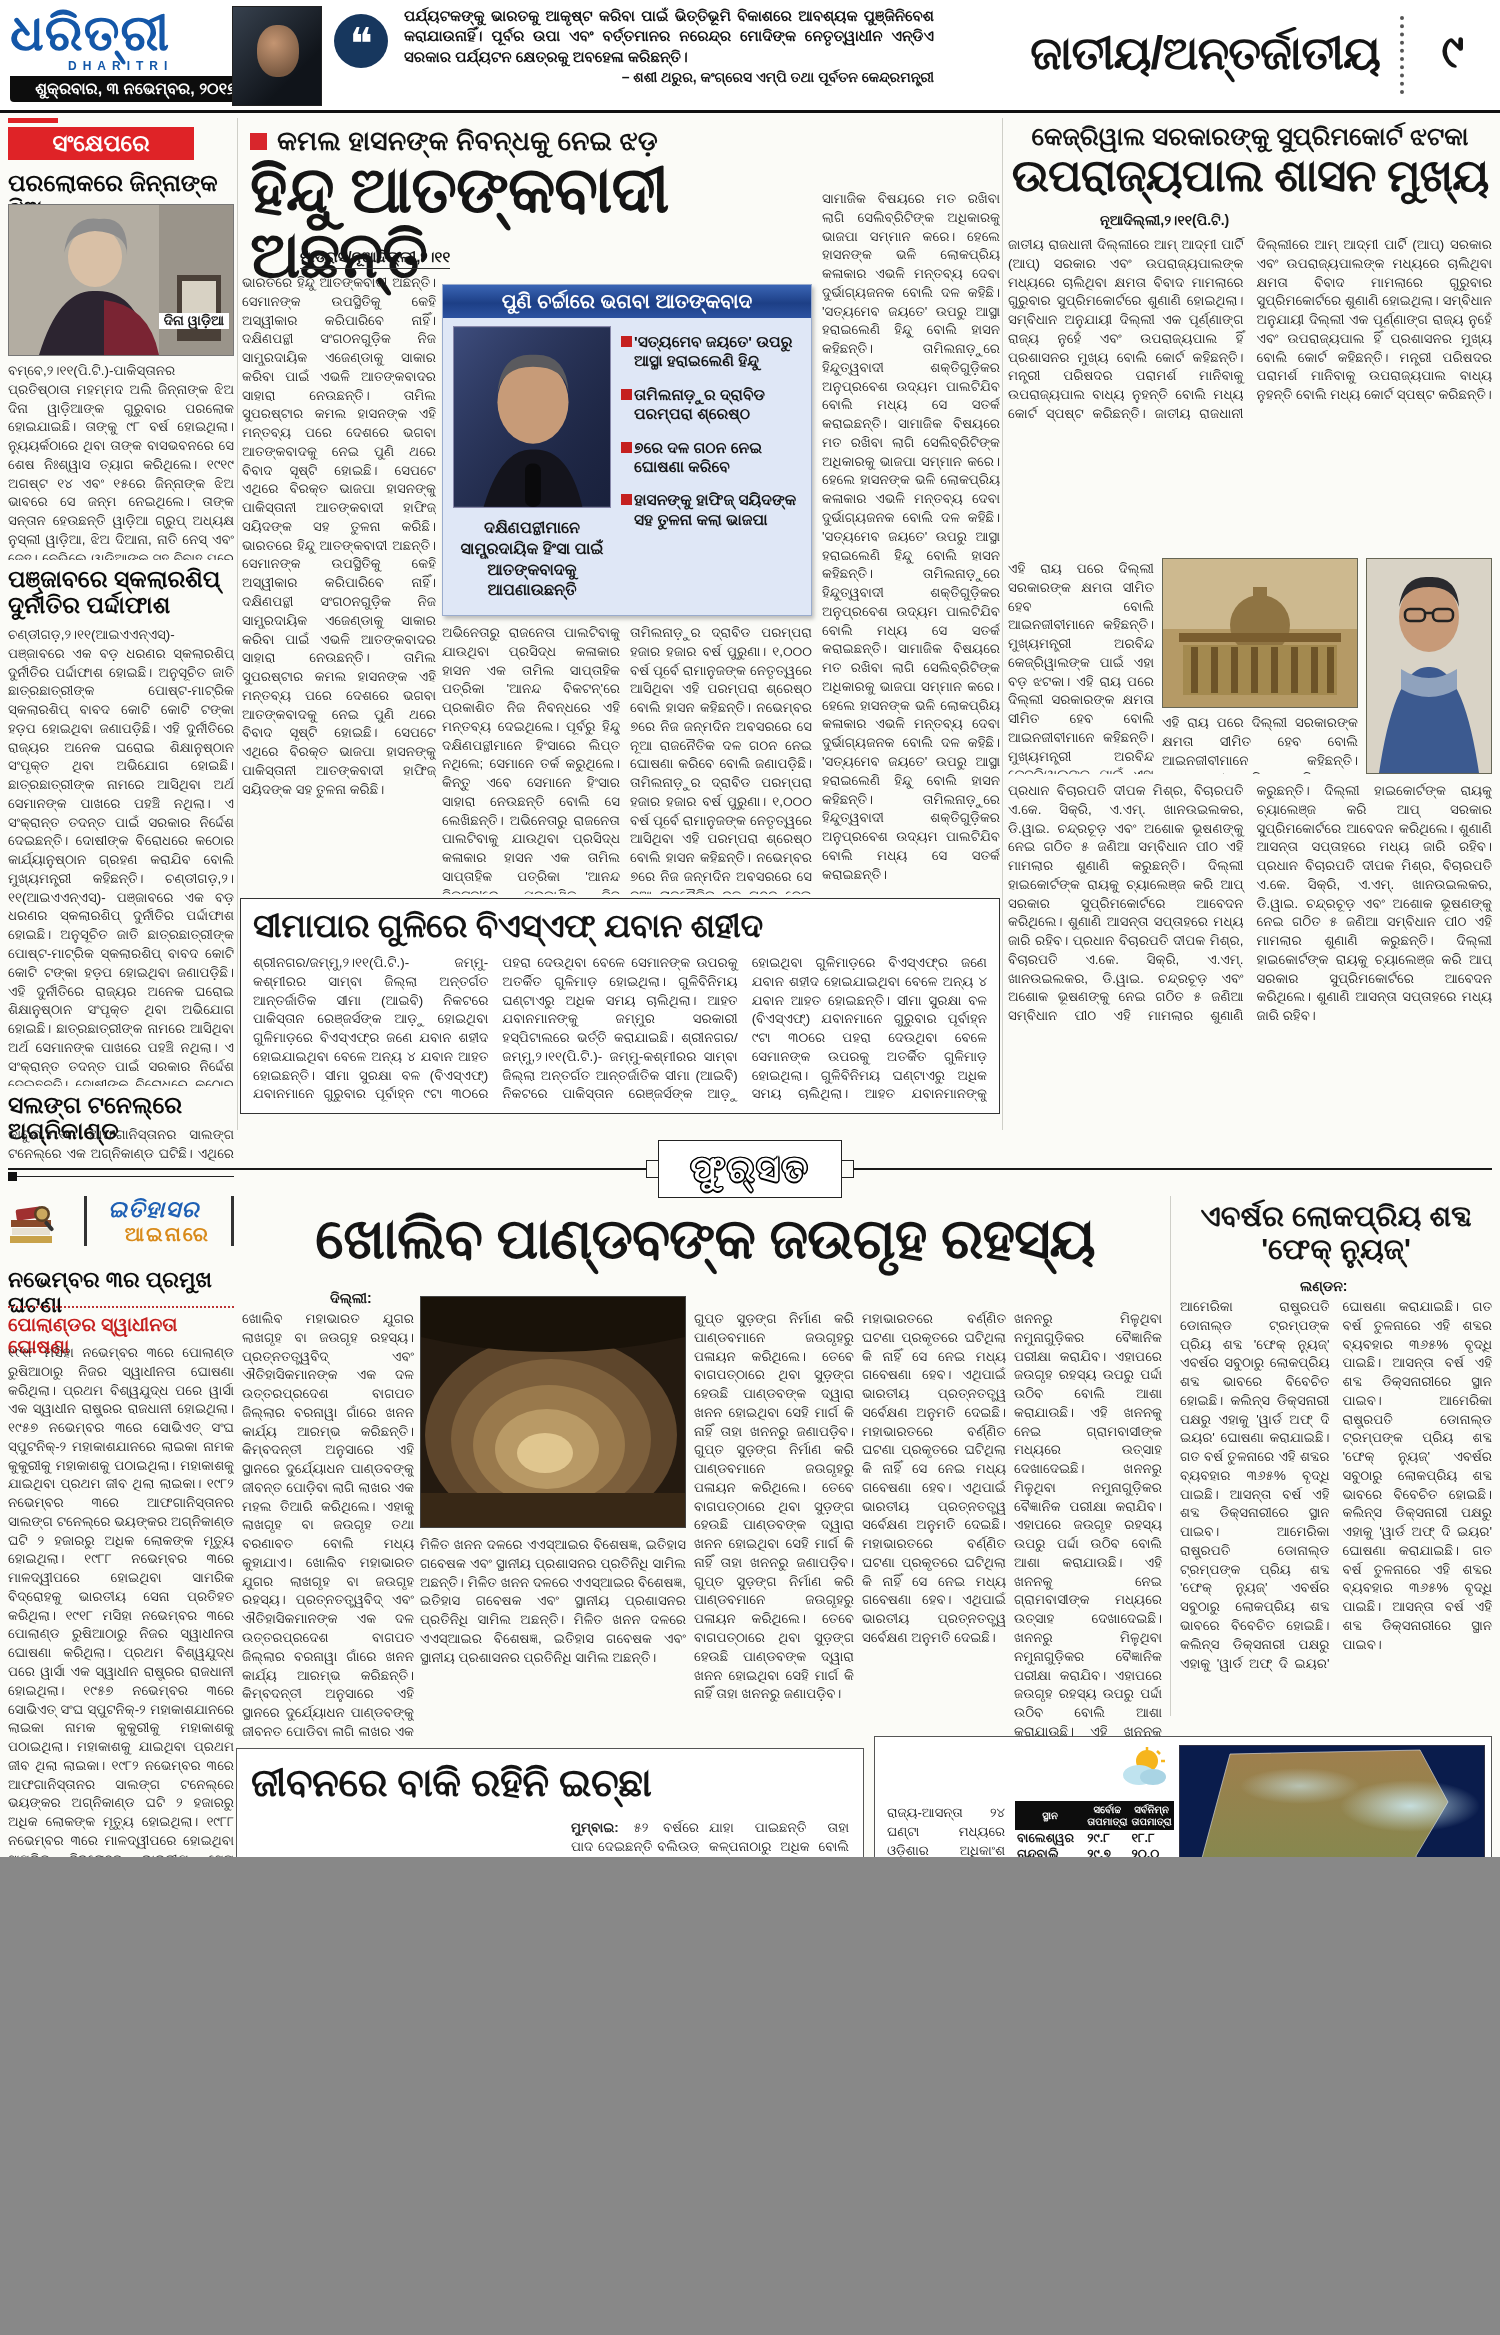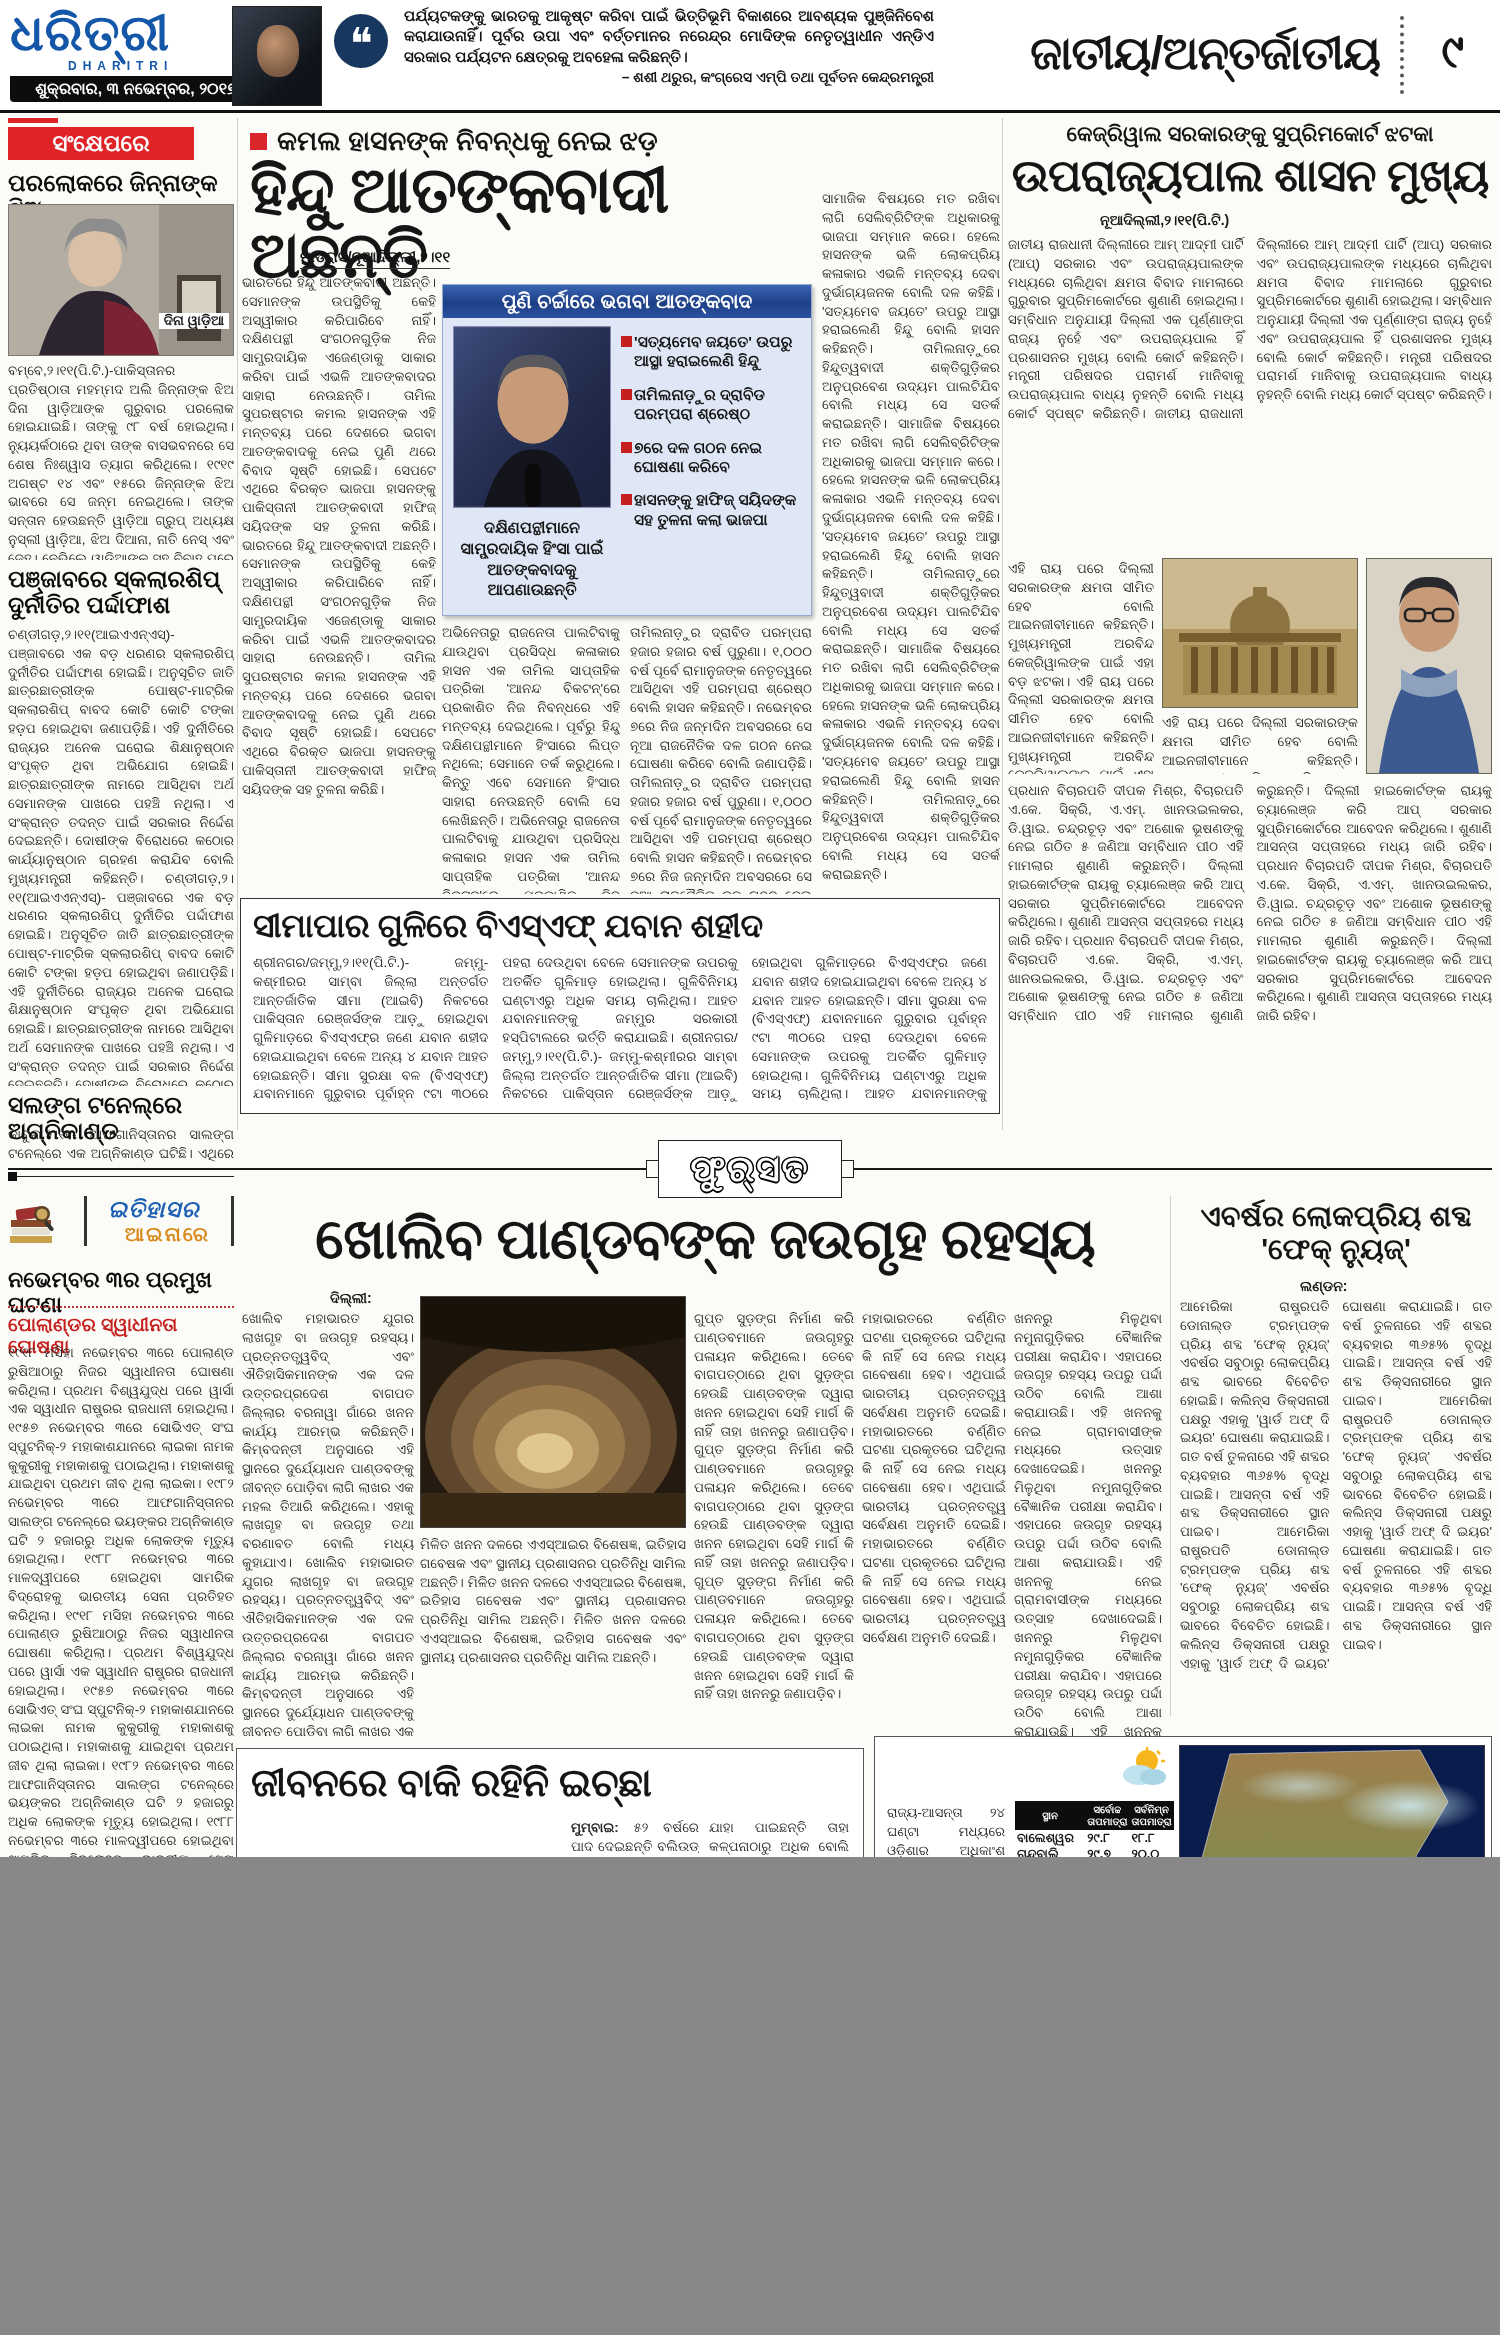--- a/index.html
+++ b/index.html
@@ -38,21 +38,21 @@
 .red-sq{width:17px;height:17px;background:#d8262c;flex:0 0 auto}
 .main-head{font-size:64px;font-weight:800;letter-spacing:-1px;line-height:1.02}
 .dateline{font-size:15px;font-weight:700;border-bottom:1.5px solid #333;display:inline-block;padding-bottom:2px}
 
 .infobox{background:#dfe7f6;border:1px solid #9aaccd;box-shadow:2px 3px 4px rgba(0,0,0,.25)}
 .infobox-head{background:linear-gradient(180deg,#3a65b5 0%,#1d3f86 55%,#2c52a0 100%);color:#fff;font-size:20px;font-weight:800;text-align:center;padding:5px 4px}
 .bullet-item{display:flex;gap:2px;font-size:15.5px;font-weight:700;line-height:1.25;margin:0 0 14px}
 .bullet-sq{width:11px;height:11px;background:#c5201f;margin-top:4px;flex:0 0 auto}
 .info-cap{font-size:16px;font-weight:800;text-align:center;line-height:1.3}
 
-.r-kicker{font-size:21px;font-weight:800;text-align:center}
+.r-kicker{font-size:25px;font-weight:800;text-align:center}
 .r-head{font-size:45px;font-weight:800;text-align:center;letter-spacing:-1px}
 .cols2{column-count:2;column-gap:13px}
 .cols3{column-count:3;column-gap:14px}
 .bsf-box{border:1.5px solid #333;background:#fff}
 .bsf-head{font-size:33px;font-weight:800;letter-spacing:-.5px}
 
 .fursat-box{border:1.5px solid #222;background:#fff;display:flex;align-items:center;justify-content:center}
 .fursat-label{font-size:36px;font-weight:800;color:#fff;text-shadow:-1.5px 0 #000,1.5px 0 #000,0 -1.5px #000,0 1.5px #000,-1px -1px #000,1px 1px #000,-1px 1px #000,1px -1px #000;letter-spacing:2px}
 .fur-head{font-size:56px;font-weight:800;text-align:center;letter-spacing:-1px}
 .fn-head{font-size:29px;font-weight:800;text-align:center;line-height:1.15}

